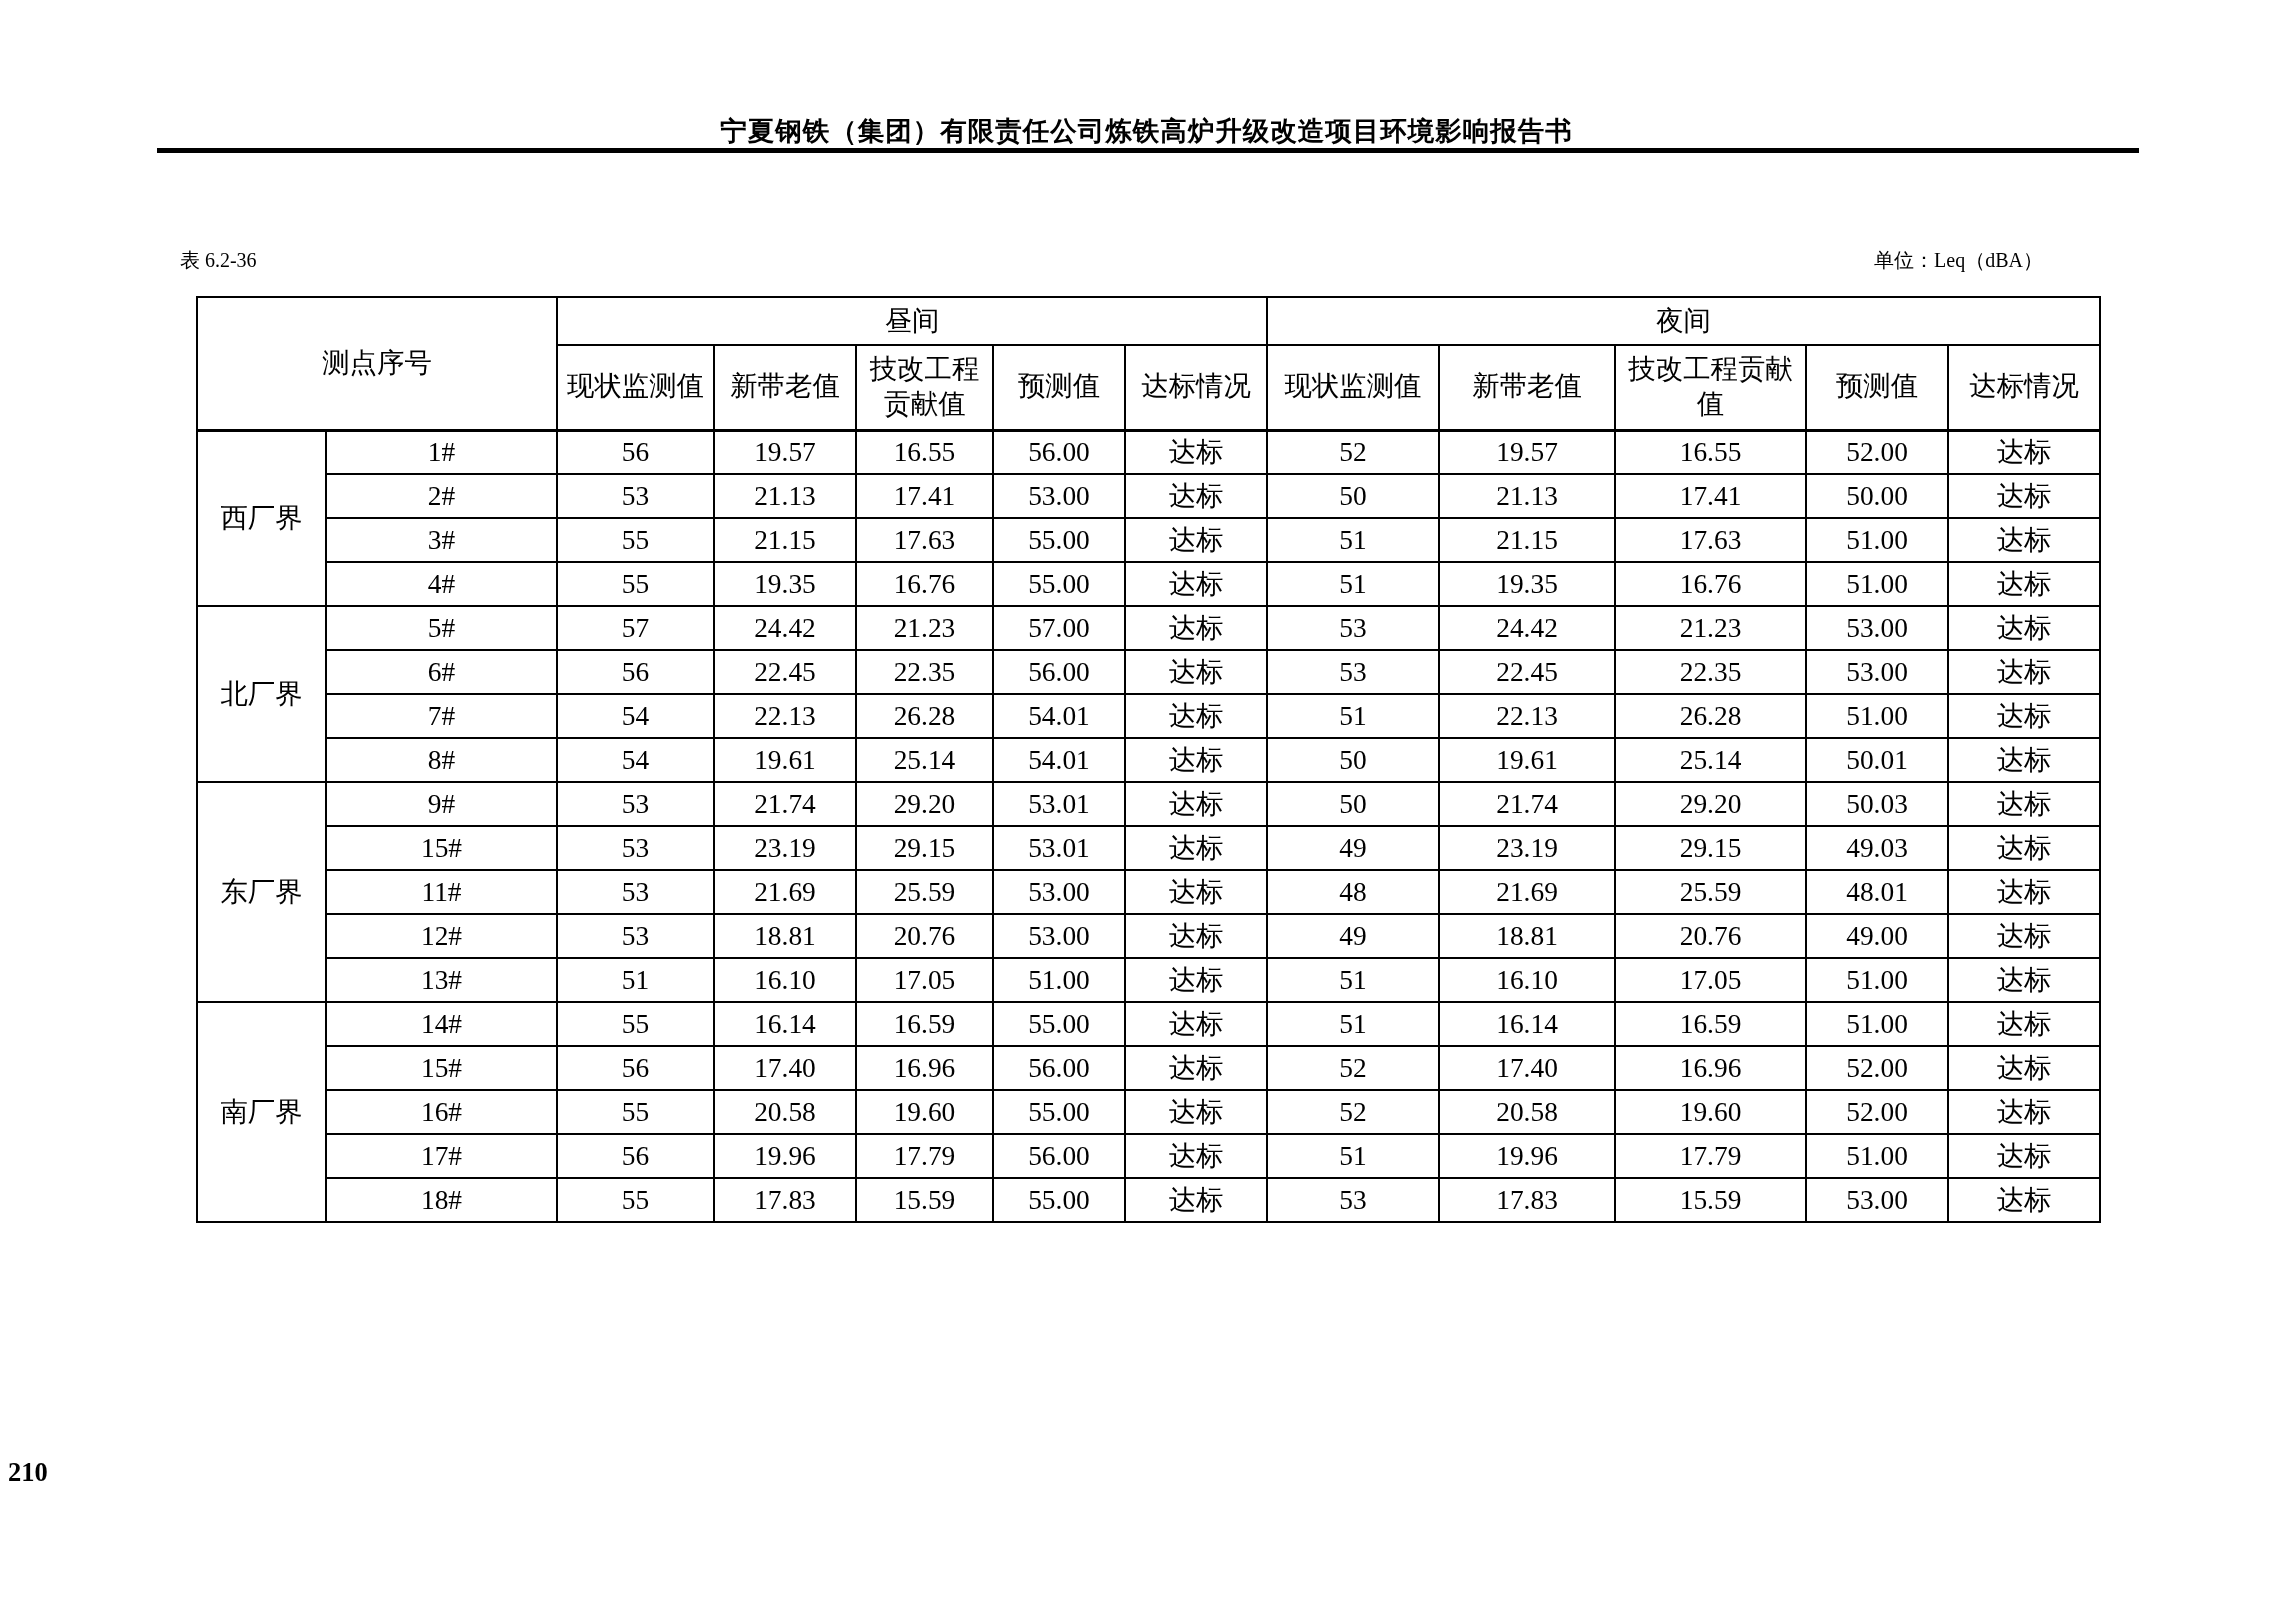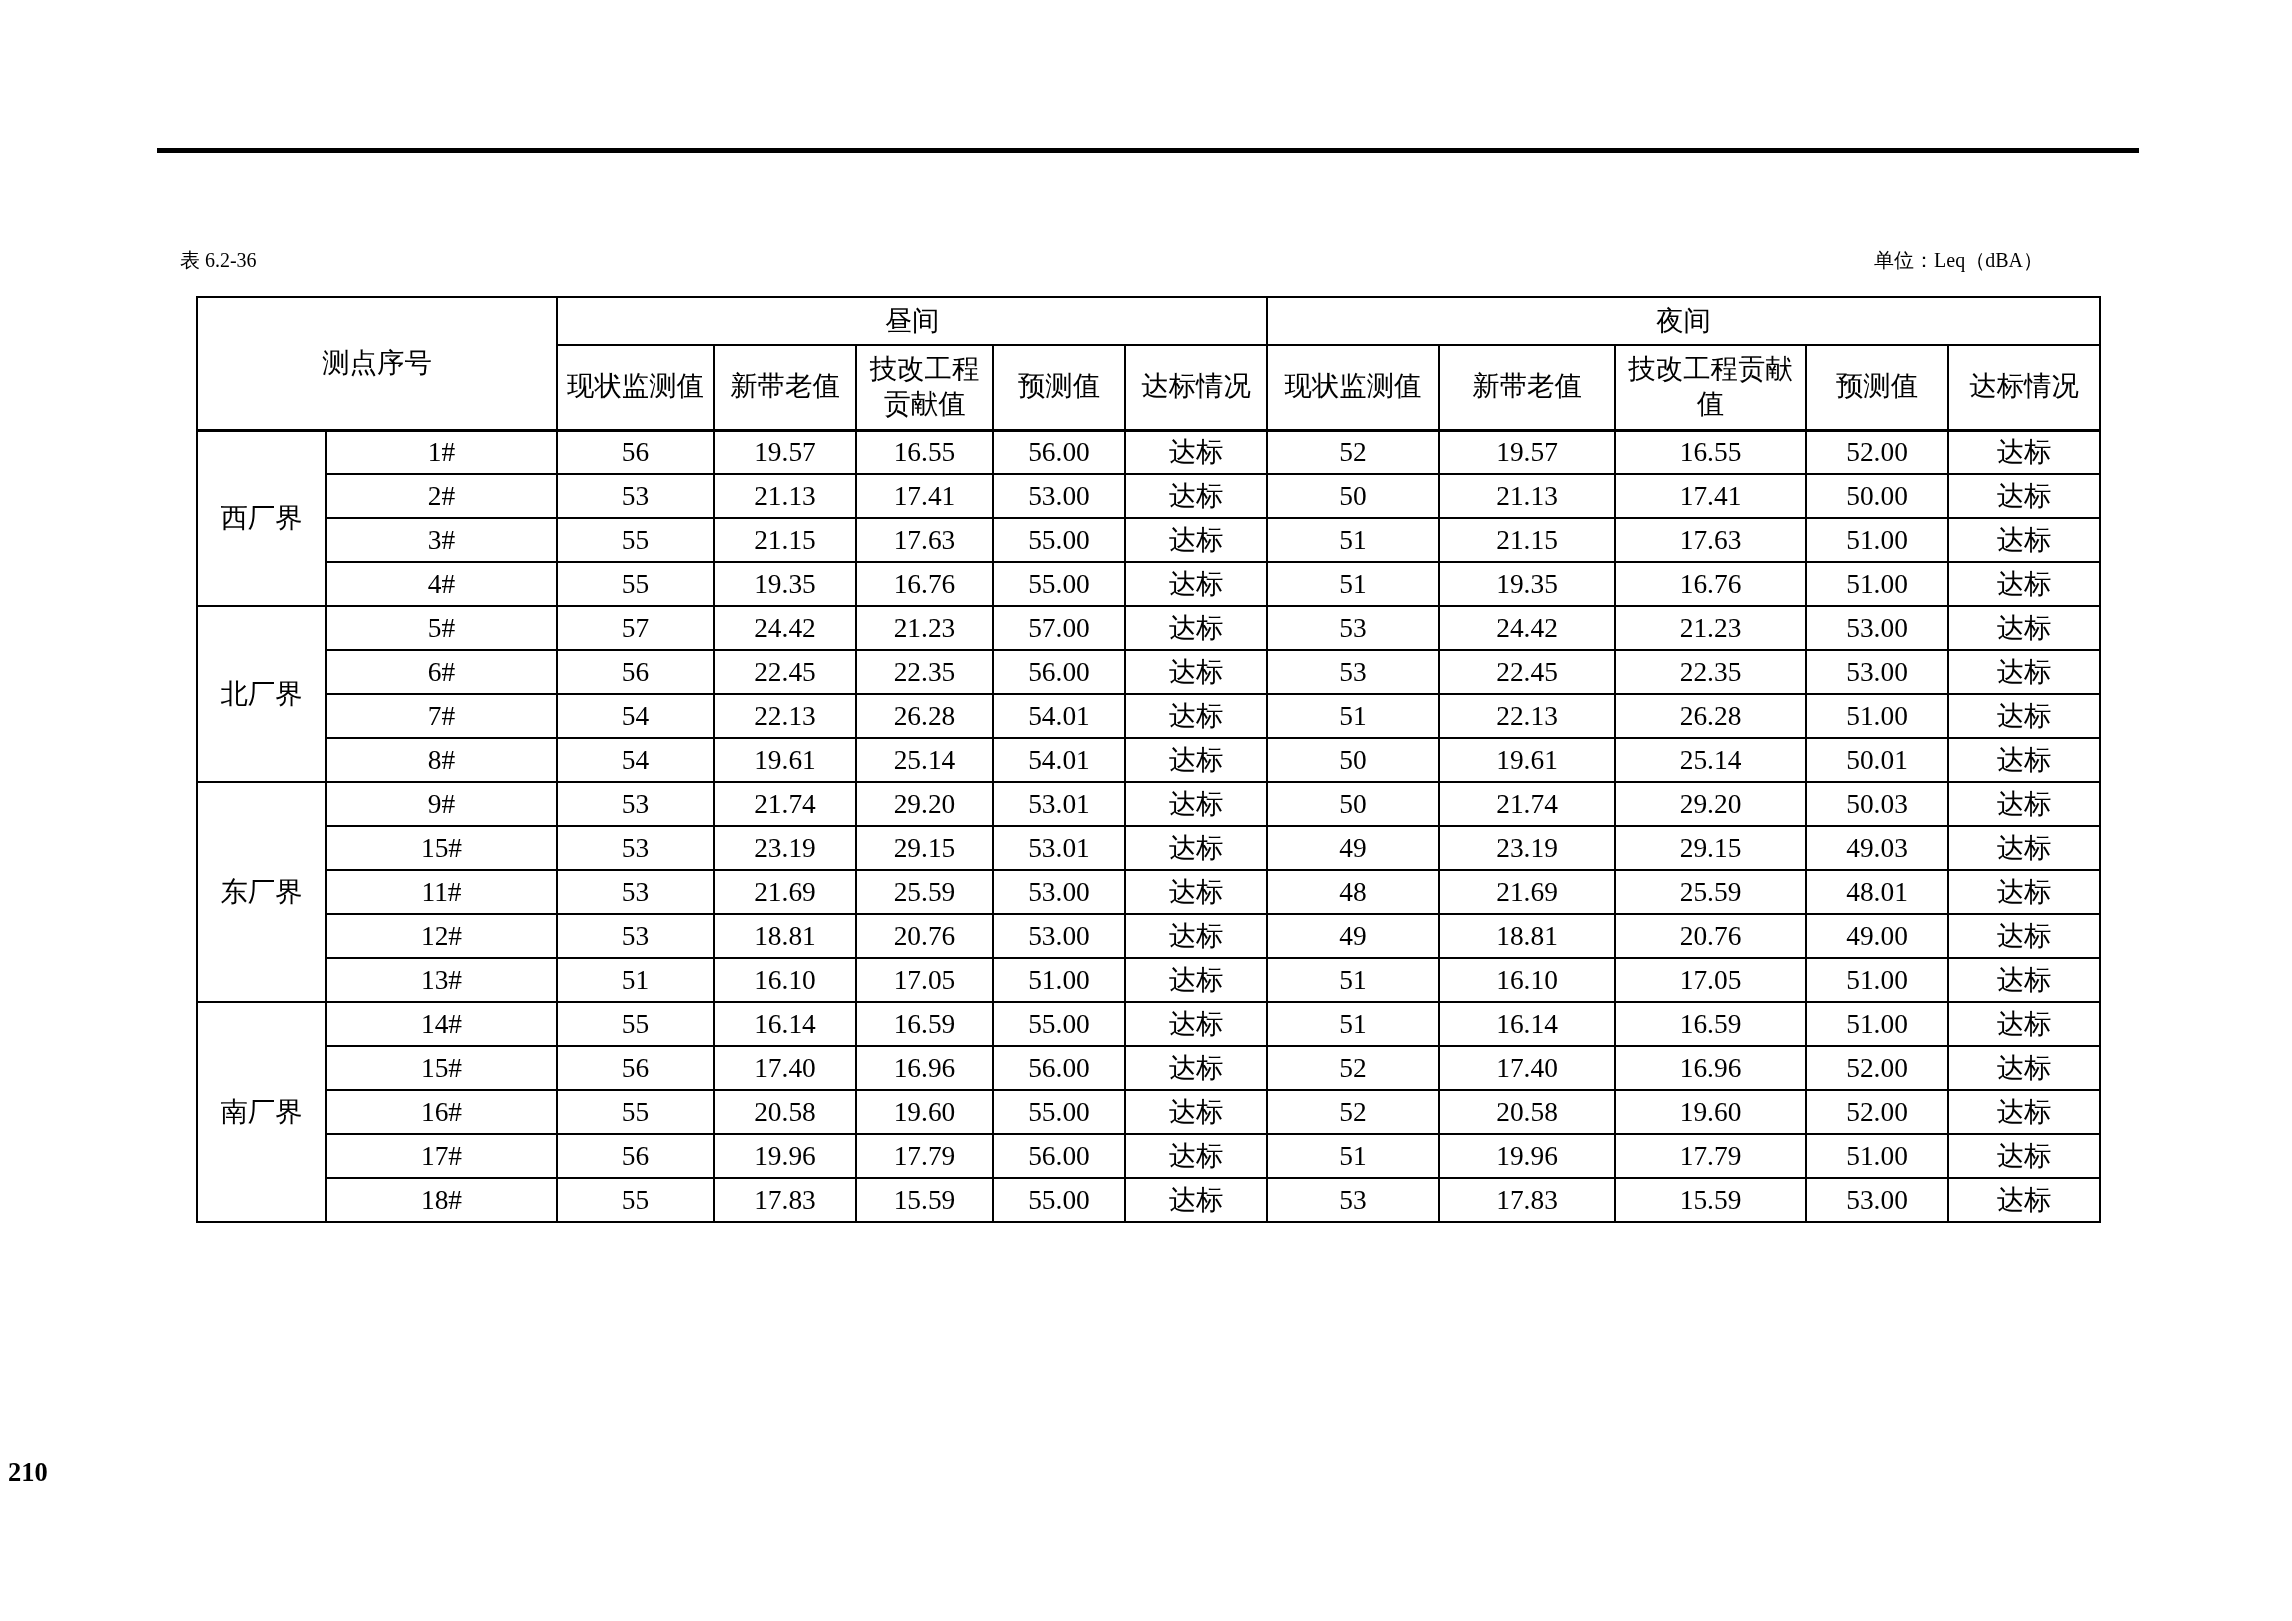--- a/index.html
+++ b/index.html
@@ -69,20 +69,21 @@
     text-align: left;
     font-weight: bold;
     font-size: 26.5px;
   }
 </style>
 </head>
 <body>
 
 <div class="page">
 
+  <div class="doc-header-title">宁夏钢铁（集团）有限责任公司炼铁高炉升级改造项目环境影响报告书</div>
 
   <div class="doc-header-rule"></div>
 
   <div class="table-caption">
     <span class="caption-label">表 6.2-36</span>
     <span class="caption-unit">单位：Leq（dBA）</span>
   </div>
 
   <table class="noise">
     <colgroup>

